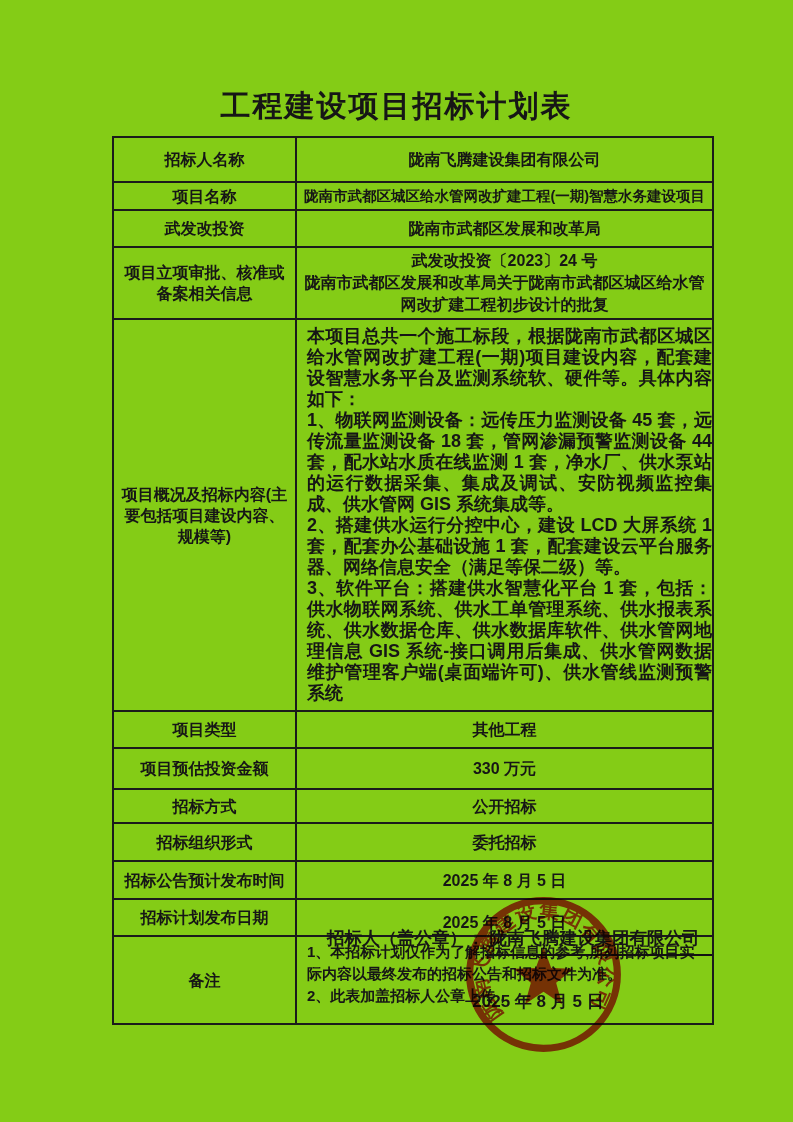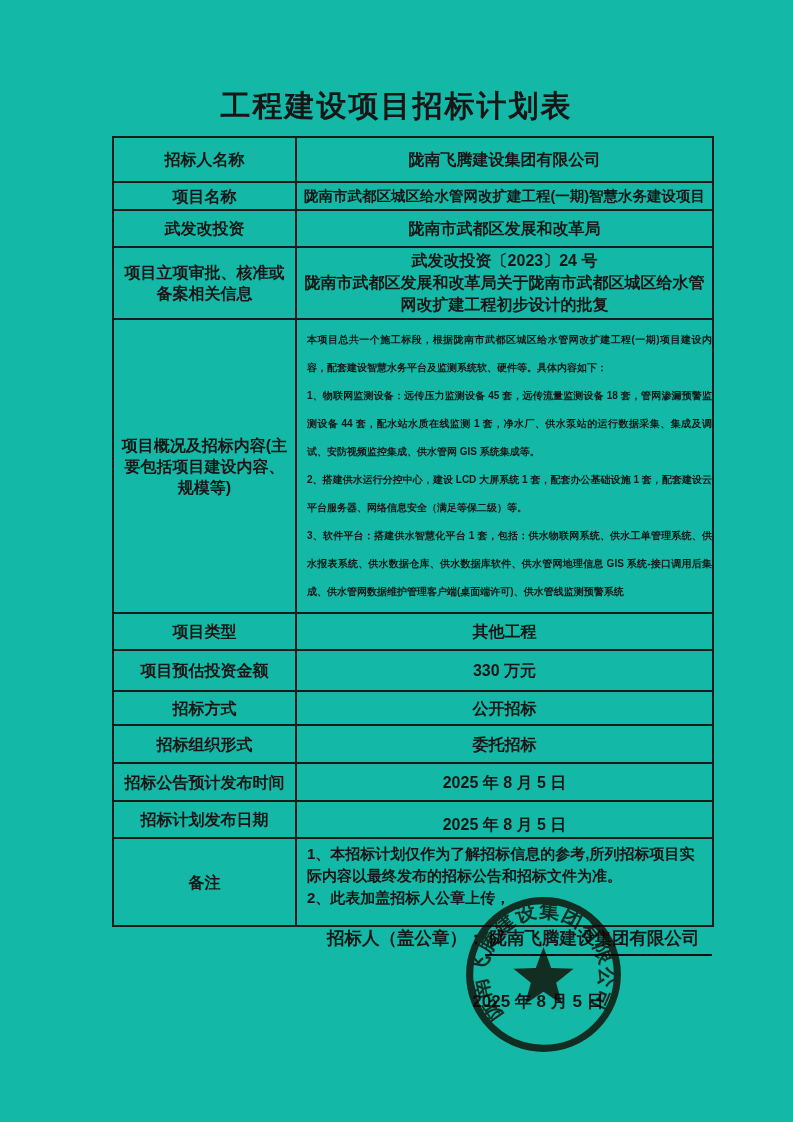--- a/index.html
+++ b/index.html
@@ -1,18 +1,18 @@
 <!DOCTYPE html>
 <html><head>
 <meta charset="utf-8">
 <style>
   html,body{margin:0;padding:0;background:#e8e8e8;}
   .page{
     position:relative;width:793px;height:1122px;margin:0 auto;
-    background:#14b8a6;color:#161616;
+    background:#84cc16;color:#161616;
     font-family:"Liberation Sans","DejaVu Sans",sans-serif;
     overflow:hidden;
   }
   .title{
     position:absolute;top:86px;left:0;width:100%;
     text-align:center;font-size:30px;font-weight:700;
     letter-spacing:2px;margin:0;
   }
   table.plan{
     position:absolute;left:112px;top:136px;width:600px;
@@ -29,21 +29,21 @@
   col.c2{width:417px;}
   td.lbl{
     text-align:center;font-size:16px;line-height:21px;padding:2px 12px;
   }
   td.val{
     text-align:center;font-size:16px;line-height:21px;
   }
   td.val.small{font-size:14.5px;margin-left:48px;}
   td.val.multiline{font-size:16px;line-height:22px;}
   td.val.longtext{
-    text-align:justify;font-size:10px;line-height:28px;
+    text-align:justify;font-size:18px;line-height:21px;
     white-space:pre-line;padding:6px 0 6px 10px;vertical-align:top;
   }
   td.val.remark{
     text-align:left;font-size:15px;line-height:22px;
     white-space:pre-line;padding:4px 8px 16px 10px;vertical-align:top;
   }
   td.val.lowdate{padding-top:12px;}
   .sign-line{
     position:absolute;left:327px;top:926px;
     font-size:17.5px;font-weight:700;white-space:nowrap;

